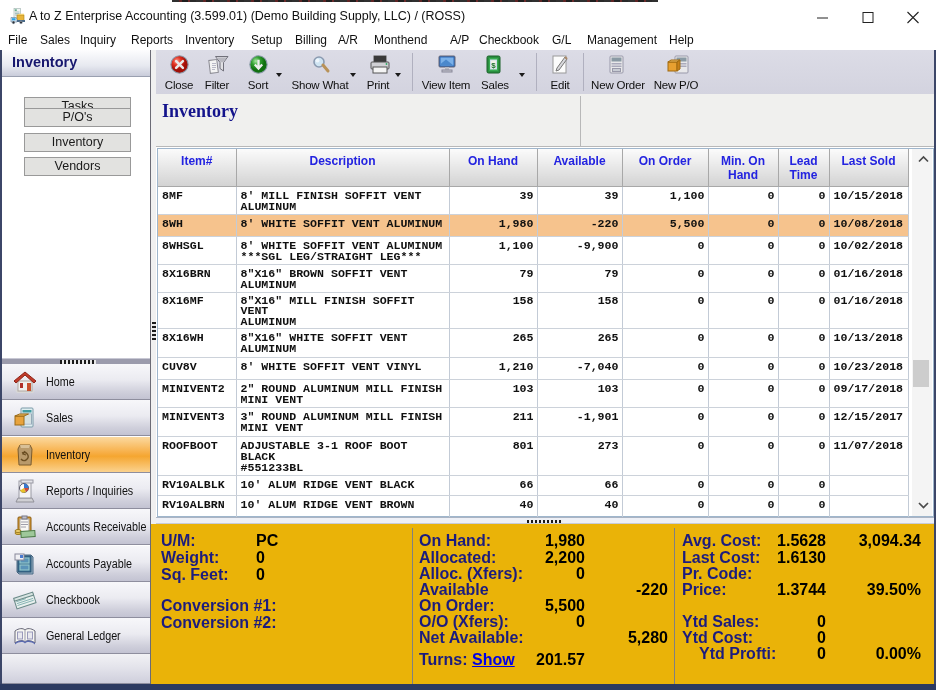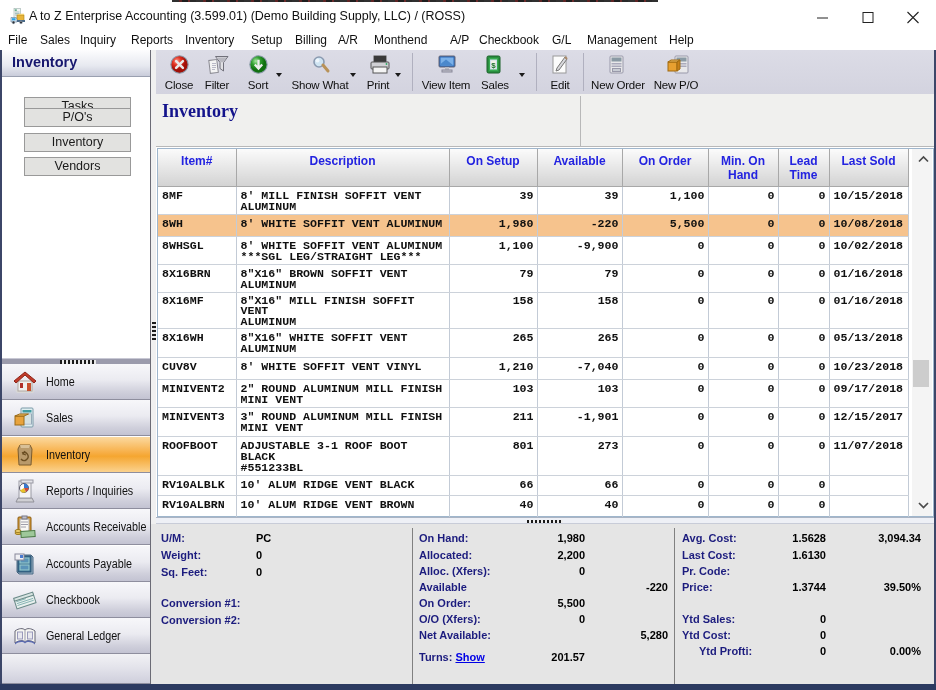--- a/index.html
+++ b/index.html
@@ -69,21 +69,21 @@
 #sbar{left:912px;top:149px;width:20px;height:367px;background:#f4f4f4;}
 .sarr{position:absolute;left:0;width:18px;height:17px;color:#505050;font-size:10px;
  text-align:center;line-height:17px;}
 #sthumb{position:absolute;left:1px;top:211px;width:16px;height:27px;background:#cdcdcd;}
 
 #split2{left:156px;top:517px;width:778px;height:7px;background:#eef0f6;
  border-top:1px solid #aab4c4;border-bottom:1px solid #c8ccd8;}
 #split2 i{position:absolute;left:371px;top:2px;width:36px;height:3px;
  background:repeating-linear-gradient(90deg,#1a1a1a 0 2px,#eee 2px 4px);}
 
-#bpanel{left:151px;top:524px;width:783px;height:160px;background:#e5e5e5;font-size:11px;}
+#bpanel{left:151px;top:524px;width:783px;height:160px;background:#eab308;font-size:16px;}
 #bpanel .vl{position:absolute;top:4px;width:1px;height:156px;background:#808080;}
 .lab{position:absolute;color:#1c1c7e;font-weight:bold;white-space:pre;}
 .val{position:absolute;color:#000;font-weight:bold;white-space:pre;}
 .valr{position:absolute;color:#000;font-weight:bold;white-space:pre;transform:translateX(-100%);}
 a.show{color:#0000e6;font-weight:bold;text-decoration:underline;}
 </style></head><body>
 <div id="win">
 <div class="abs" id="sliver"></div>
 <div class="abs" id="titlebar">
   <svg class="abs" style="left:9px;top:5px" width="18" height="18" viewBox="0 0 18 18">
@@ -354,21 +354,21 @@
           <col style="width:85px">
           <col style="width:86px">
           <col style="width:70px">
           <col style="width:51px">
           <col style="width:79px">
         </colgroup>
 <tbody>
           <tr>
             <th>Item#</th>
             <th>Description</th>
-            <th>On Setup</th>
+            <th>On Hand</th>
             <th>Available</th>
             <th>On Order</th>
             <th>Min. On<br>Hand</th>
             <th>Lead<br>Time</th>
             <th>Last Sold</th>
           </tr>
 <tr style="height:28px">
             <td>8MF</td>
             <td>8' MILL FINISH SOFFIT VENT
 ALUMINUM</td>
@@ -425,21 +425,21 @@
           </tr>
 <tr style="height:29px">
             <td>8X16WH</td>
             <td>8"X16" WHITE SOFFIT VENT
 ALUMINUM</td>
             <td class="num">265</td>
             <td class="num">265</td>
             <td class="num">0</td>
             <td class="num">0</td>
             <td class="num">0</td>
-            <td>05/13/2018</td>
+            <td>10/13/2018</td>
           </tr>
 <tr style="height:22px">
             <td>CUV8V</td>
             <td>8' WHITE SOFFIT VENT VINYL</td>
             <td class="num">1,210</td>
             <td class="num">-7,040</td>
             <td class="num">0</td>
             <td class="num">0</td>
             <td class="num">0</td>
             <td>10/23/2018</td>

